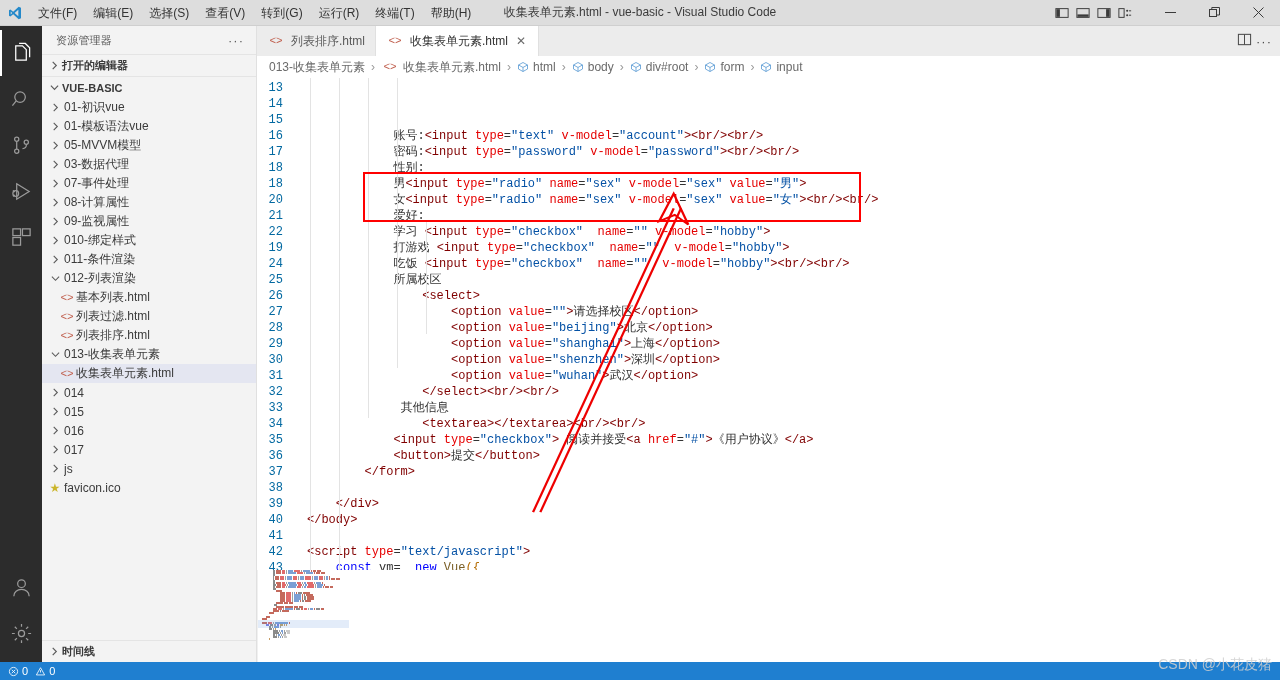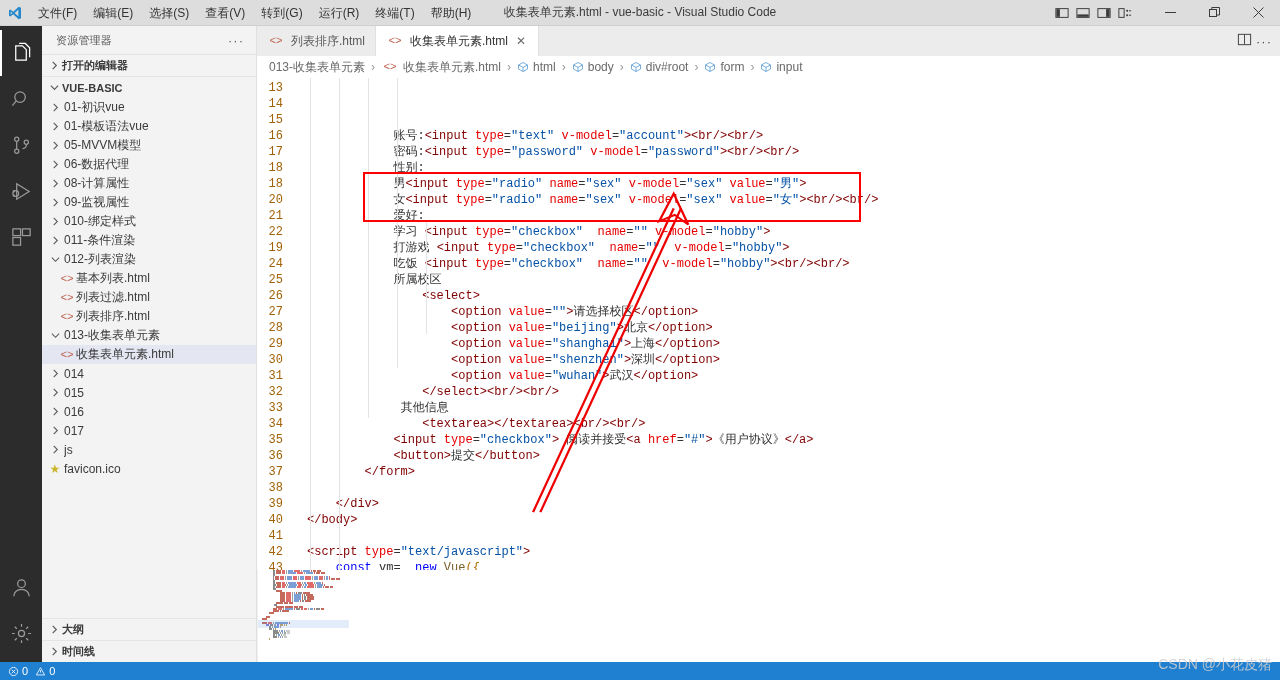--- a/index.html
+++ b/index.html
@@ -97,21 +97,21 @@
   }
   .bc-item{ display:flex; align-items:center; gap:4px; cursor:pointer;}
   .bc-sep{ color:#9a9a9a; padding:0 2px; }
   .bc-icon{ display:inline-flex; align-items:center; }
   .bc-icon svg{ width:12px; height:12px; }
 
   
   .code-wrap{ flex:1 1 auto; position:relative; display:flex; min-height:0; overflow:hidden; background:#fff;}
   .gutter{
     width:36px; flex:0 0 36px; text-align:right; padding-right:10px; padding-top:2px;
-    font-family:"Liberation Mono", monospace; font-size:12px; color:#a16207; user-select:none;
+    font-family:"Liberation Mono", monospace; font-size:12px; color:#0369a1; user-select:none;
   }
   .gutter div{ height:16px; line-height:16px; }
   .fold{ width:14px; flex:0 0 14px; }
   .code{
     flex:1 1 auto; position:relative; padding-top:2px; overflow:hidden;
     font-family:"Liberation Mono", monospace; font-size:12px; line-height:16px; white-space:pre;
     color:#333333;
   }
   .code .ln{ height:16px; line-height:16px; }
   .tag{ color:#800000; }
@@ -326,21 +326,29 @@
               </svg>
             </span>
             <span class="lbl">05-MVVM模型</span>
           </div>
           <div class="row" style="padding-left: 4px;">
             <span class="ficon">
               <svg viewBox="0 0 10 10" fill="none" stroke="#5a5a5a" stroke-width="1.2" style="width: 9px; height: 9px;">
                 <polyline points="3,1 7,5 3,9"></polyline>
               </svg>
             </span>
-            <span class="lbl">06-数据代理</span>
+            <span class="lbl">03-数据代理</span>
+          </div>
+          <div class="row" style="padding-left: 4px;">
+            <span class="ficon">
+              <svg viewBox="0 0 10 10" fill="none" stroke="#5a5a5a" stroke-width="1.2" style="width: 9px; height: 9px;">
+                <polyline points="3,1 7,5 3,9"></polyline>
+              </svg>
+            </span>
+            <span class="lbl">07-事件处理</span>
           </div>
           <div class="row" style="padding-left: 4px;">
             <span class="ficon">
               <svg viewBox="0 0 10 10" fill="none" stroke="#5a5a5a" stroke-width="1.2" style="width: 9px; height: 9px;">
                 <polyline points="3,1 7,5 3,9"></polyline>
               </svg>
             </span>
             <span class="lbl">08-计算属性</span>
           </div>
           <div class="row" style="padding-left: 4px;">
@@ -438,28 +446,20 @@
               </svg>
             </span>
             <span class="lbl">js</span>
           </div>
           <div class="row" style="padding-left: 4px;">
             <span class="ficon star">★</span>
             <span class="lbl">favicon.ico</span>
           </div>
         </div>
       <div class="sb-foot">
-        <div class="sb-section">
-          <span class="twisty">
-            <svg viewBox="0 0 10 10" fill="none" stroke="#5a5a5a" stroke-width="1.3">
-                <polyline points="3,1 7,5 3,9"></polyline>
-              </svg>
-          </span>
-          <span>大纲</span>
-        </div>
         <div class="sb-section">
           <span class="twisty">
             <svg viewBox="0 0 10 10" fill="none" stroke="#5a5a5a" stroke-width="1.3">
                 <polyline points="3,1 7,5 3,9"></polyline>
               </svg>
           </span>
           <span>时间线</span>
         </div>
       </div>
     </div>

